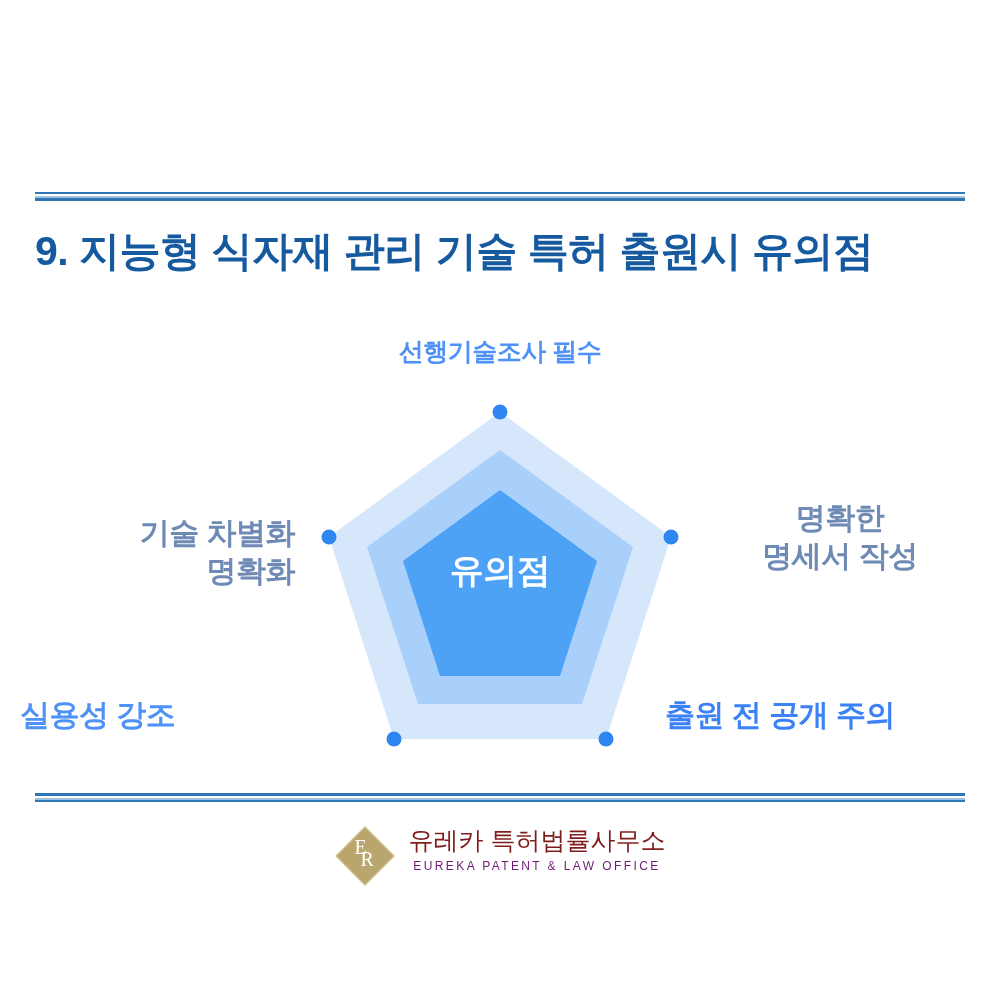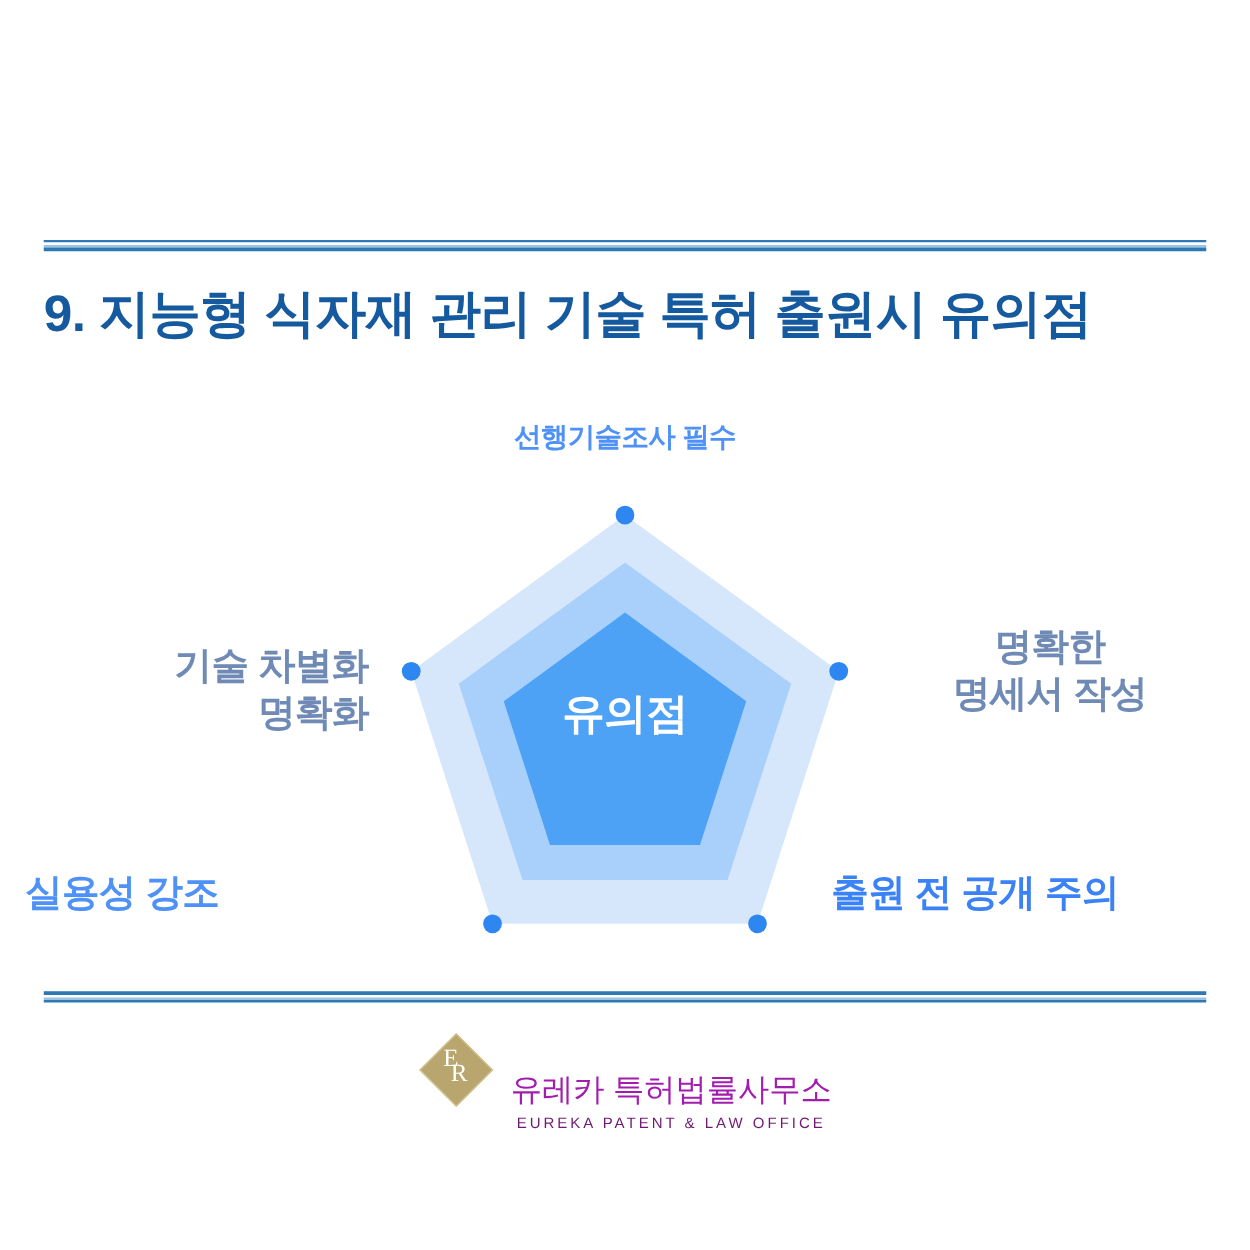--- a/index.html
+++ b/index.html
@@ -96,21 +96,21 @@
     font-weight: bold;
     line-height: 1.25;
     letter-spacing: -0.5px;
     white-space: pre-line;
   }
   #label-top {
     left: 300px;
     top: 36px;
     width: 400px;
     text-align: center;
-    font-size: 22px;
+    font-size: 25px;
     color: #4f92f7;
   }
   #label-right {
     left: 700px;
     top: 199px;
     width: 280px;
     text-align: center;
     font-size: 30px;
     color: #6e8ab5;
   }
@@ -192,25 +192,24 @@
   }
   .logo-text {
     display: flex;
     flex-direction: column;
     align-items: center;
     justify-content: flex-start;
     padding-top: 2px;
   }
   .logo-name-ko {
     font-size: 25px;
-    color: #a21caf;
+    color: #7f1d1d;
     letter-spacing: 0px;
     line-height: 1.15;
     white-space: nowrap;
-    margin-top: 32px;
   }
   .logo-name-en {
     font-size: 12px;
     color: #701a75;
     letter-spacing: 2.4px;
     margin-top: 4px;
     white-space: nowrap;
   }
 </style>
 </head>

